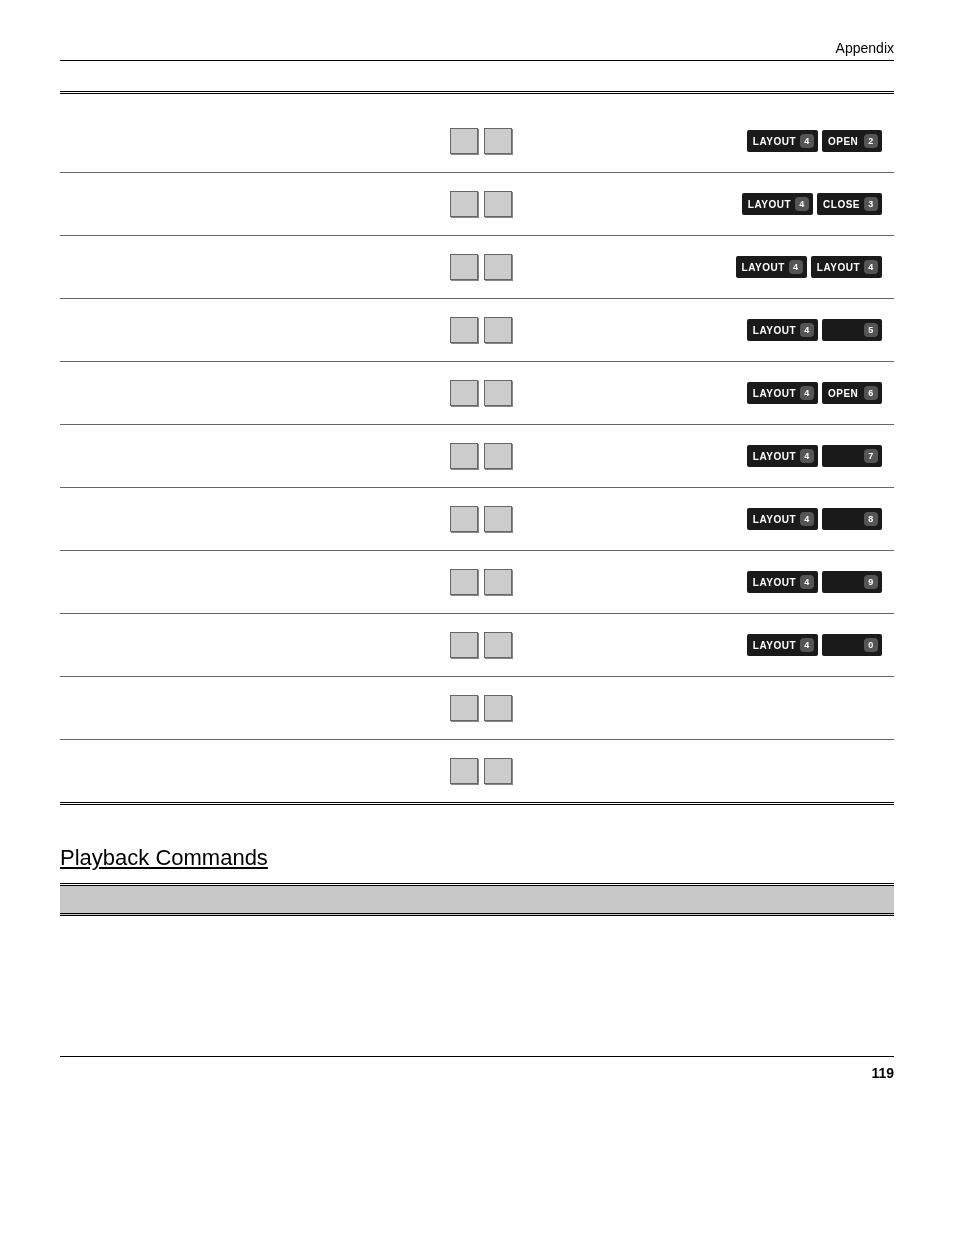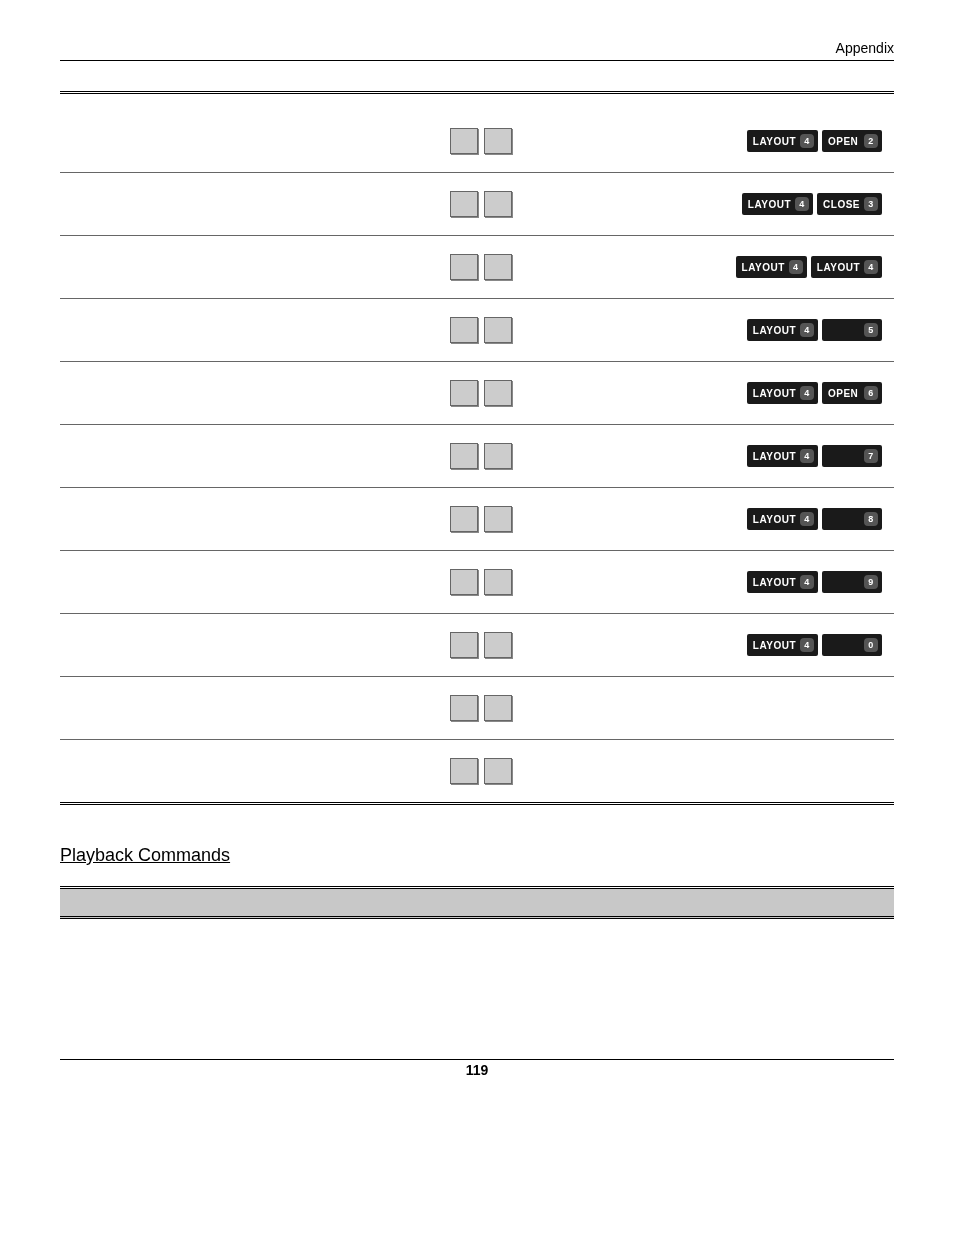--- a/index.html
+++ b/index.html
@@ -62,42 +62,42 @@
     align-items: center;
     justify-content: center;
     width: 14px; height: 14px;
     border-radius: 4px;
     background: #555;
     color: #fff;
     font-size: 9px;
     margin-left: 4px;
   }
   .section-title {
-    font-size: 18px;
+    font-size: 22px;
     text-decoration: underline;
-    margin: 30px 0 20px 0;
+    margin: 30px 0 12px 0;
   }
   .hdr-table {
     width: 100%;
     border-collapse: collapse;
     border-top: 3px double #000;
     border-bottom: 3px double #000;
   }
   .hdr-table td {
     background: #c8c8c8;
     height: 30px;
   }
   .hdr-table td.h1 { width: 42%; }
   .hdr-table td.h2 { width: 28%; }
   .hdr-table td.h3 { width: 30%; }
   .footer {
     margin-top: 140px;
     border-top: 1px solid #000;
-    text-align: center;
-    padding-top: 2px;
+    text-align: right;
+    padding-top: 8px;
     font-weight: bold;
     font-size: 14px;
   }
 </style>
 </head>
 <body>
 
 <div class="header-line">
   <span>Appendix</span>
 </div>

